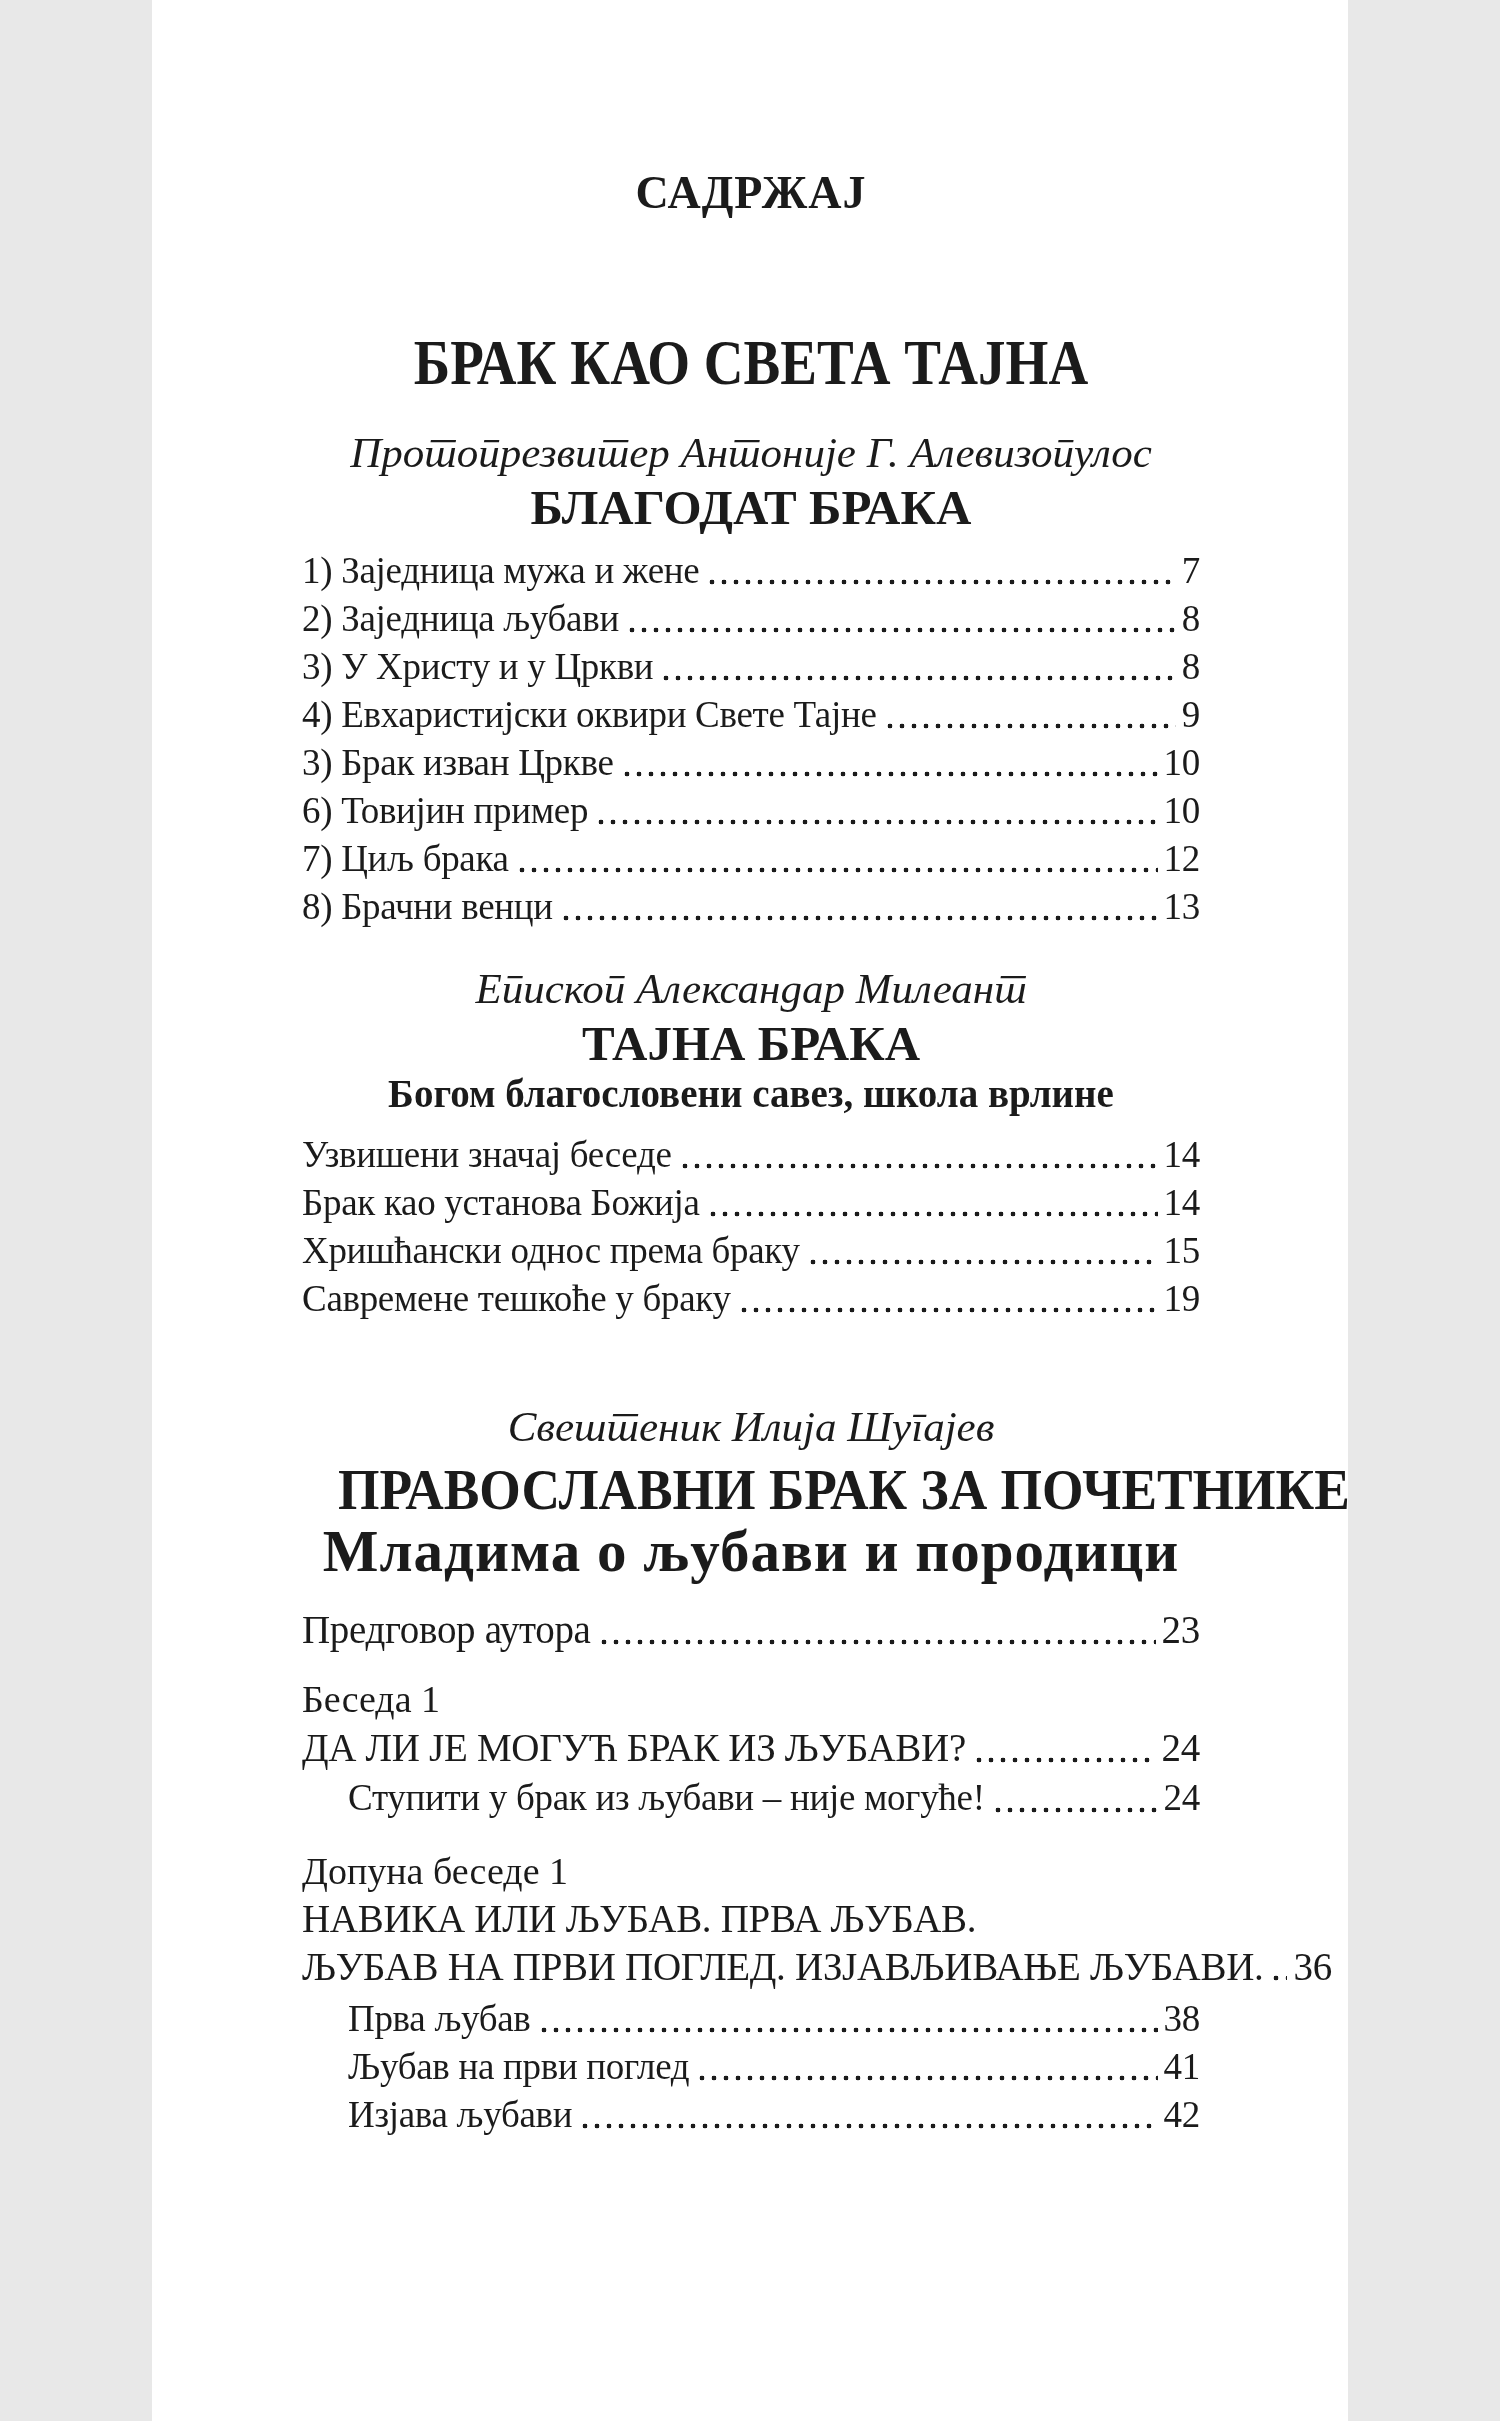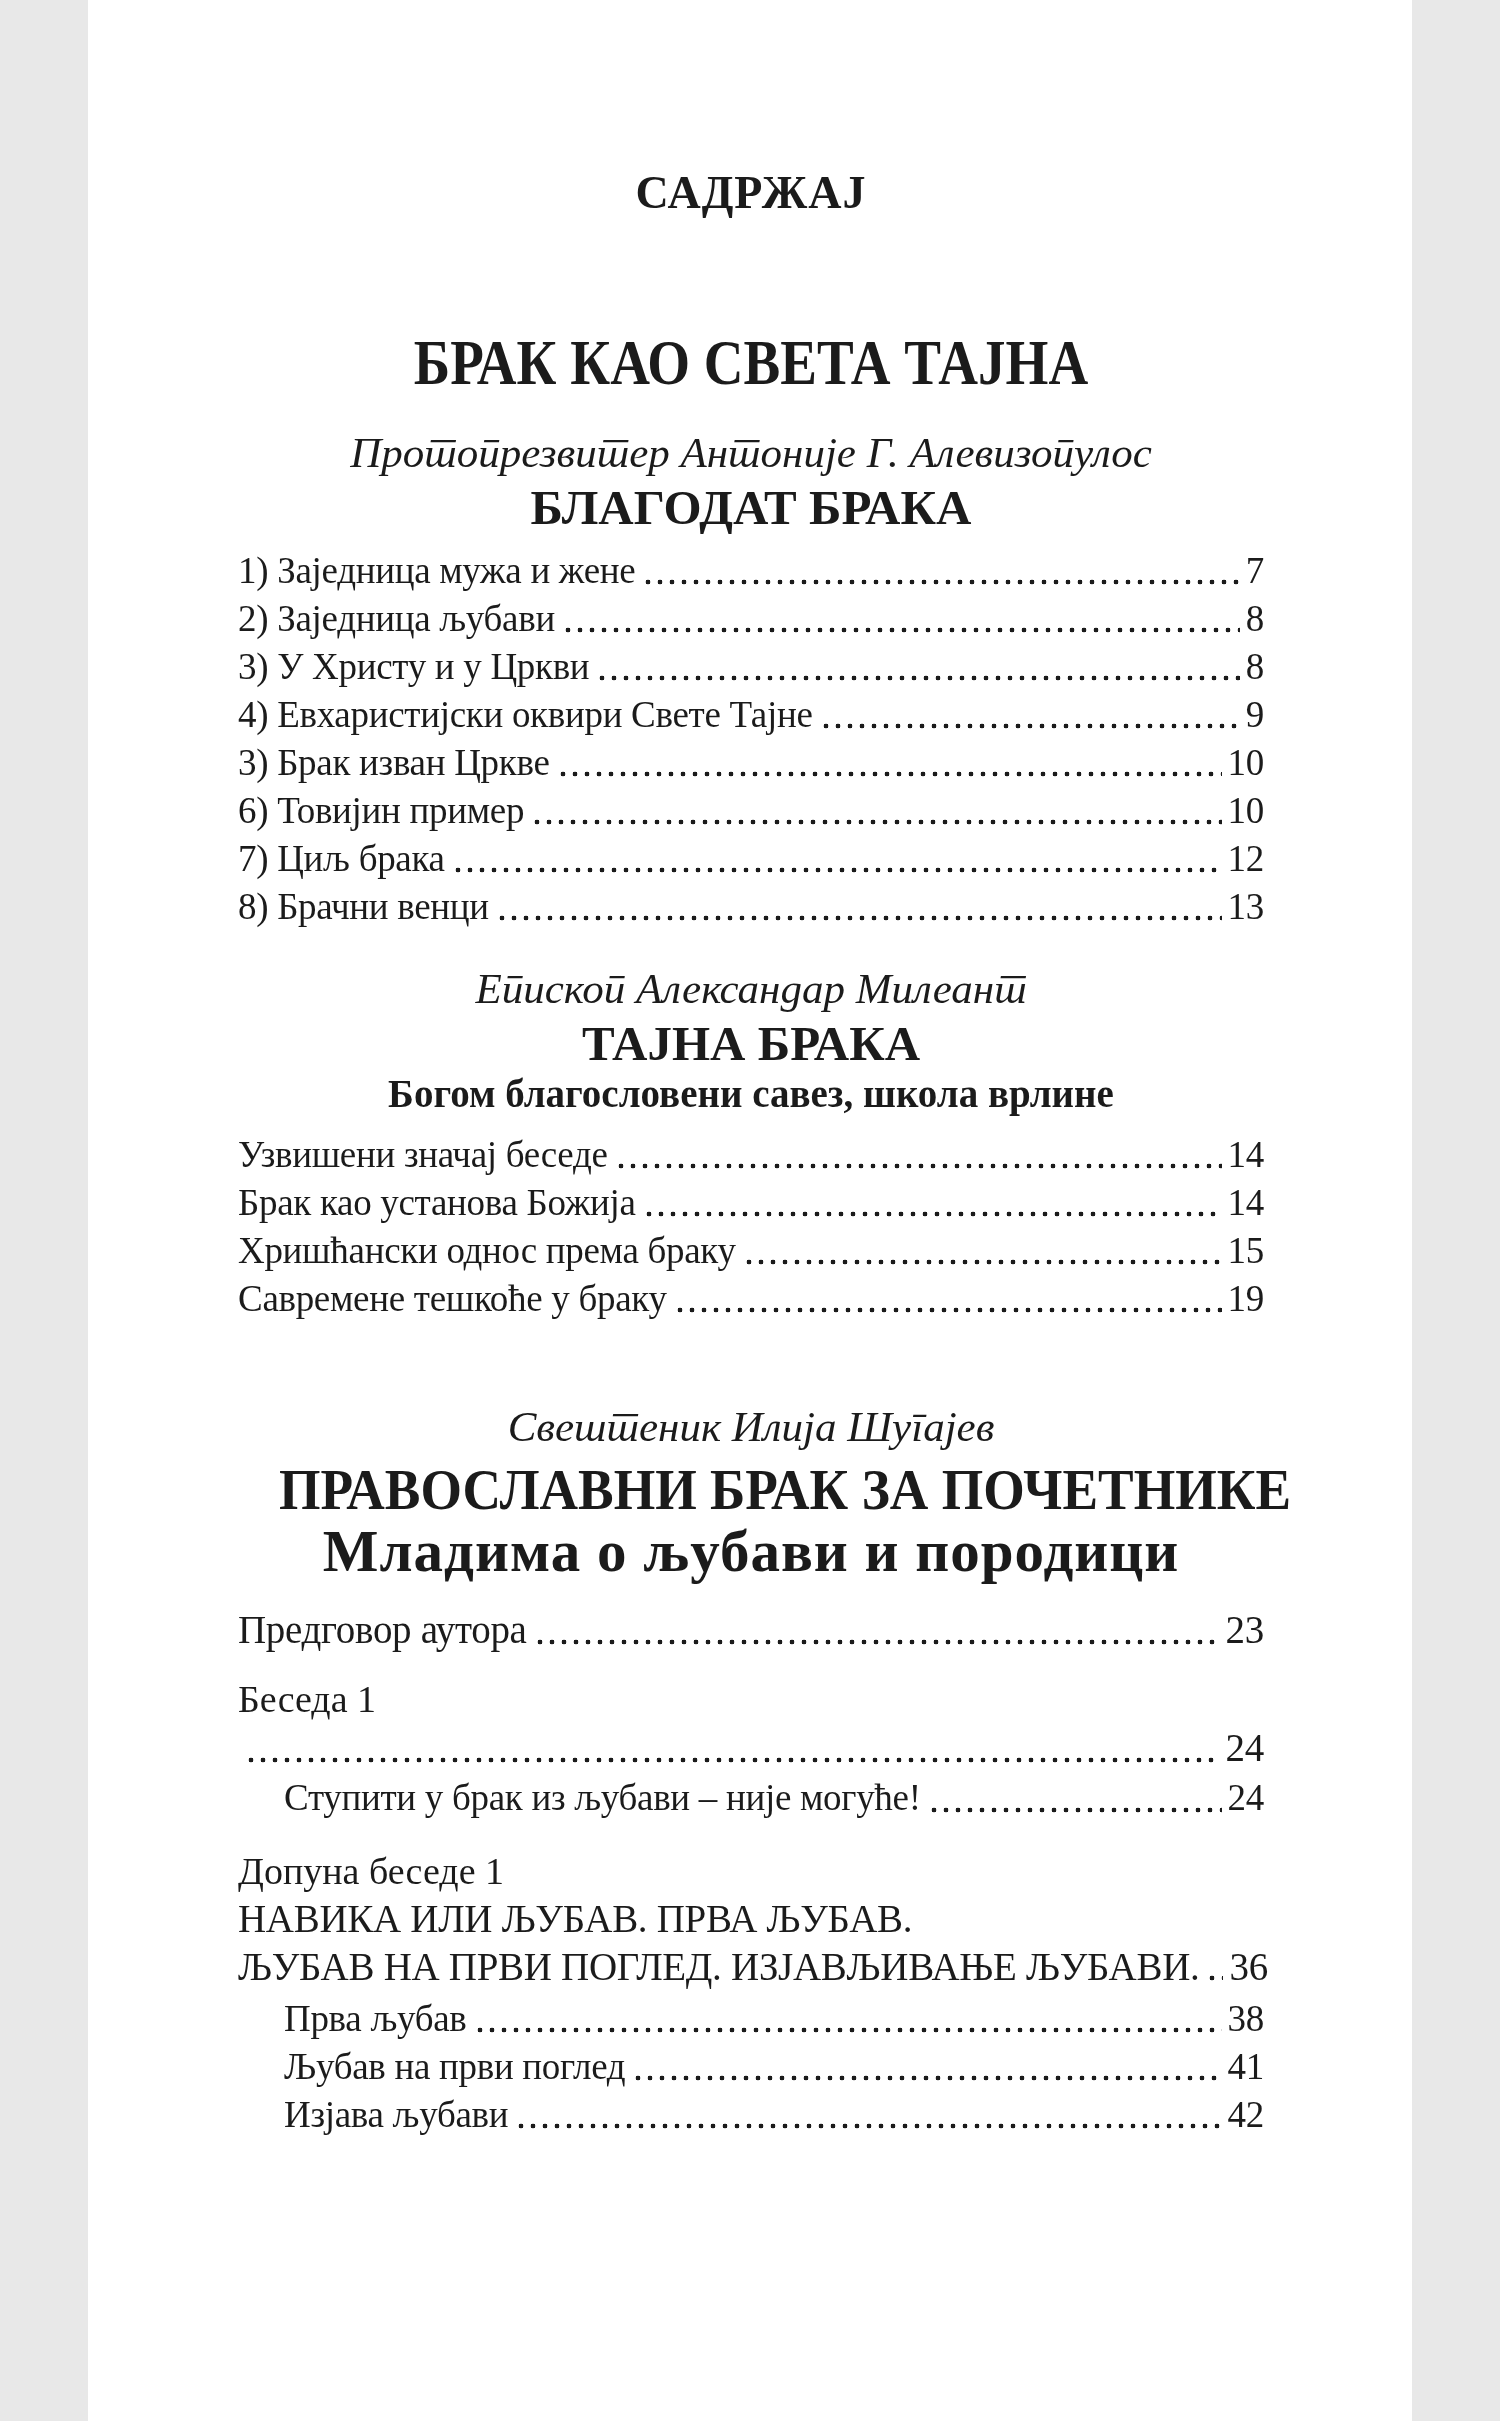--- a/index.html
+++ b/index.html
@@ -1,18 +1,18 @@
 <!DOCTYPE html>
 <html lang="sr"><head>
 <meta charset="utf-8">
 <style>
   html, body { margin: 0; padding: 0; background: #e8e8e8; }
   .page {
     position: relative;
-    width: 1324px;
+    width: 1196px;
     height: 2421px;
     margin: 0 auto;
     background: #ffffff;
     box-sizing: border-box;
     font-family: "Liberation Serif", "DejaVu Serif", serif;
     color: #1b1b1b;
     overflow: hidden;
   }
   .content {
     box-sizing: border-box;
@@ -207,20 +207,21 @@
       <div class="toc toc-3">
         <div class="toc-row tall bold-row">
           <span class="toc-label">Предговор аутора</span>
           <span class="toc-dots"></span>
           <span class="toc-page">23</span>
         </div>
 
         <div class="plain-label mt-20">Беседа 1</div>
 
         <div class="toc-row tall bold-row">
+          <span class="toc-label">ДА ЛИ ЈЕ МОГУЋ БРАК ИЗ ЉУБАВИ?</span>
           <span class="toc-dots"></span>
           <span class="toc-page">24</span>
         </div>
         <div class="toc-row tall indent">
           <span class="toc-label">Ступити у брак из љубави – није могуће!</span>
           <span class="toc-dots"></span>
           <span class="toc-page">24</span>
         </div>
 
         <div class="plain-label mt-24">Допуна беседе 1</div>

